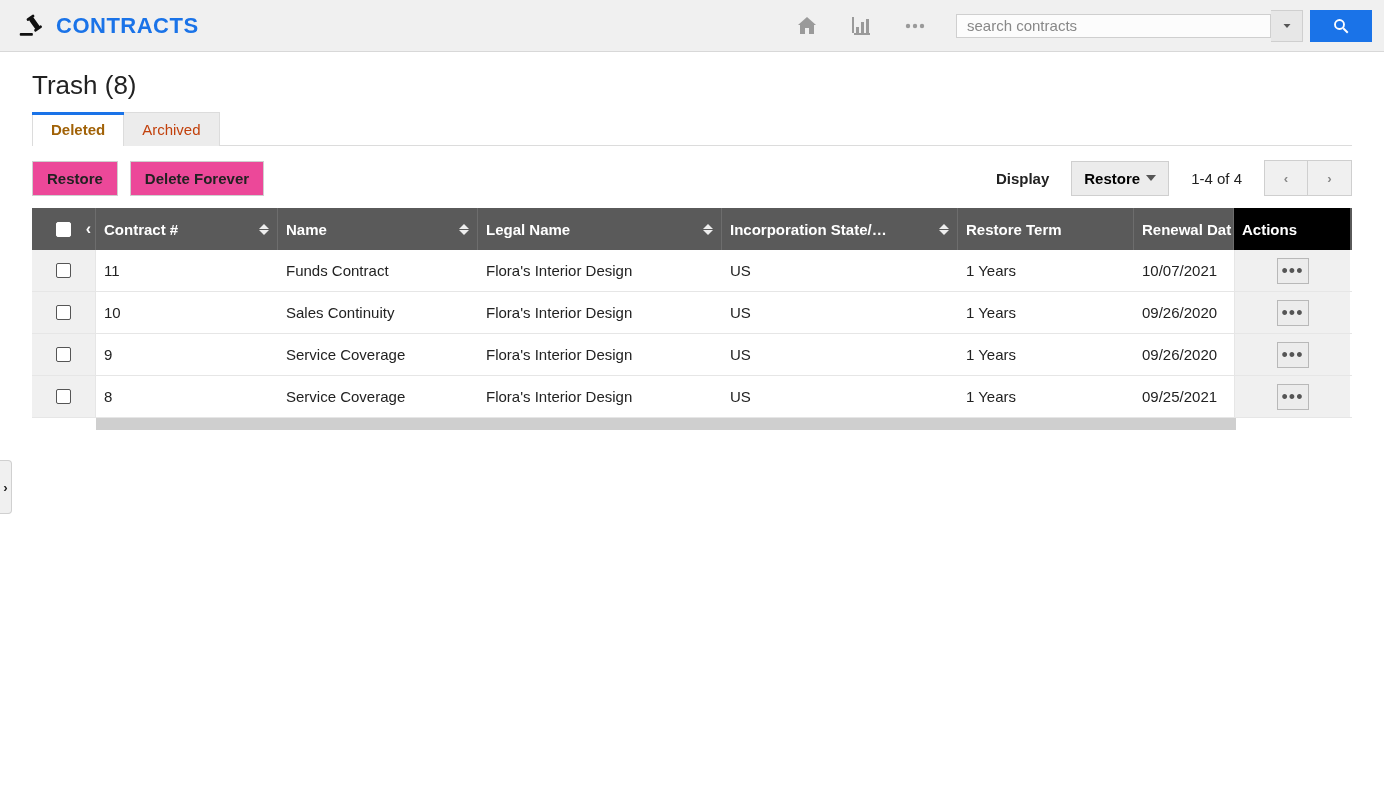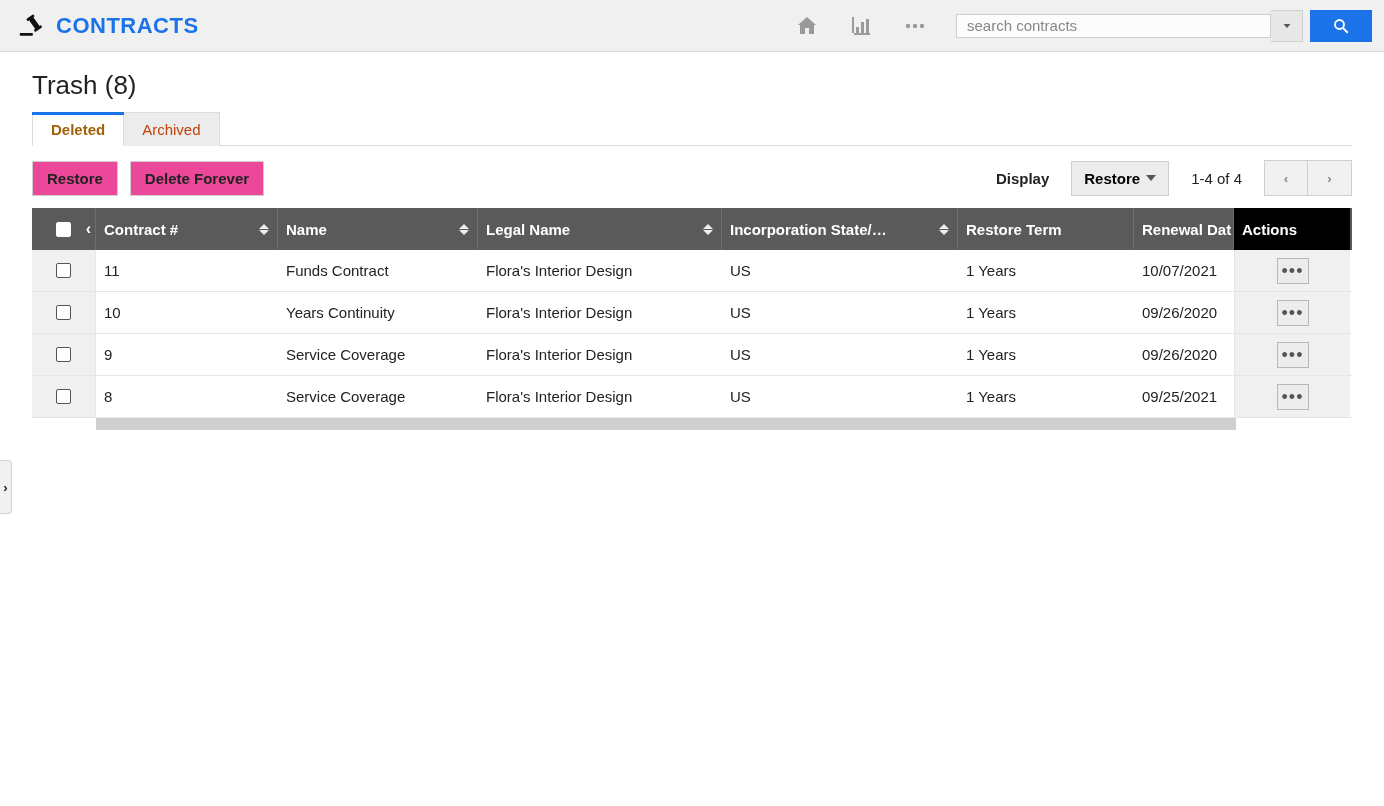--- a/index.html
+++ b/index.html
@@ -224,21 +224,21 @@
             <button class="row-action-btn">
               <span class="dots">•••</span>
             </button>
           </div>
         </div>
         <div class="row">
           <div class="cell c-chk">
             <span class="chk"></span>
           </div>
           <div class="cell c-num">10</div>
-          <div class="cell c-name">Years Continuity</div>
+          <div class="cell c-name">Sales Continuity</div>
           <div class="cell c-legal">Flora's Interior Design</div>
           <div class="cell c-inc">US</div>
           <div class="cell c-term">1 Years</div>
           <div class="cell c-ren">09/26/2020</div>
           <div class="cell c-act">
             <button class="row-action-btn">
               <span class="dots">•••</span>
             </button>
           </div>
         </div>

